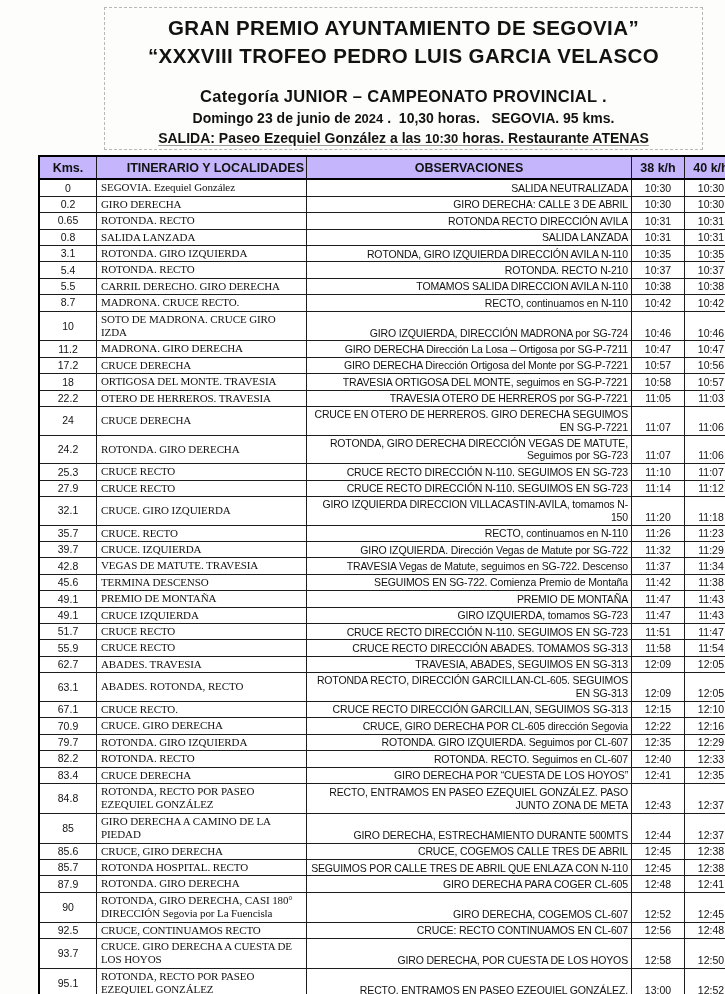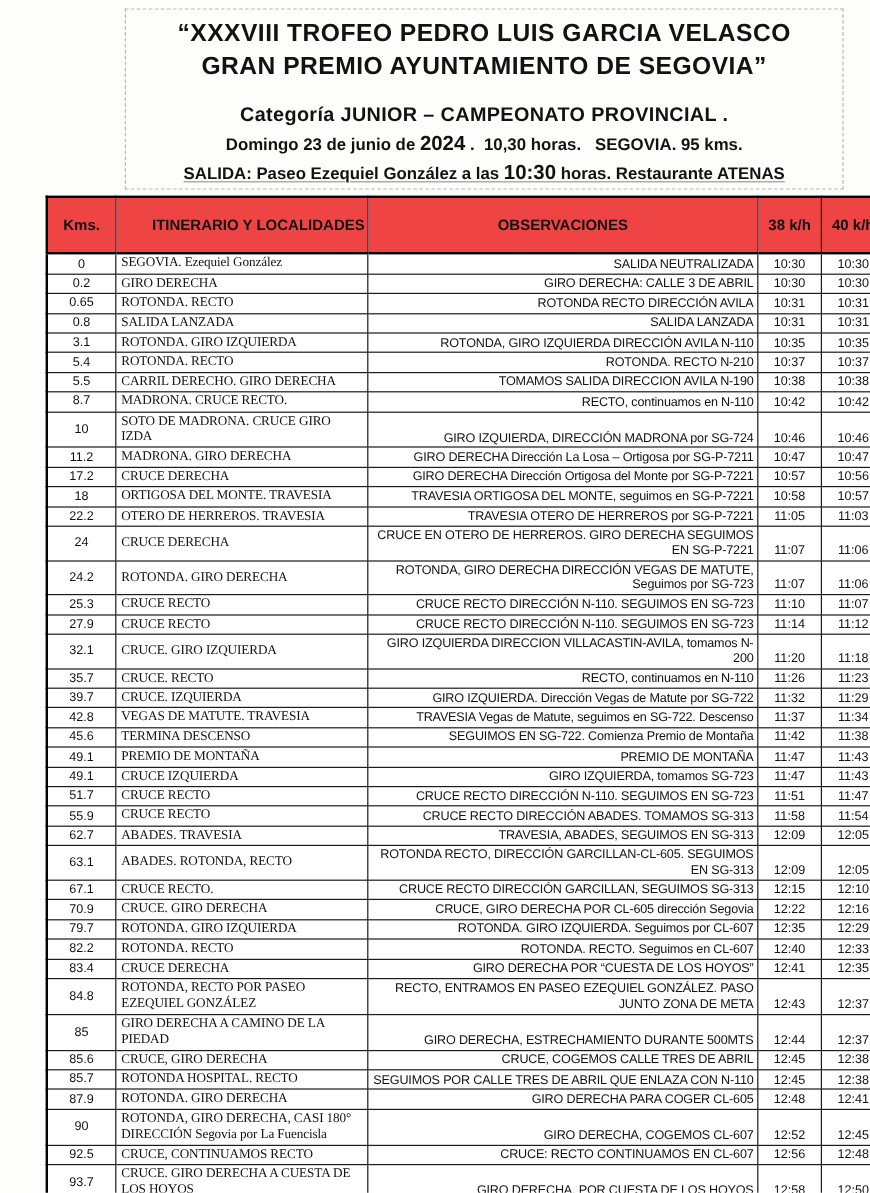--- a/index.html
+++ b/index.html
@@ -13,38 +13,38 @@
   
   .title-block{
     margin:7px 22px 5px 104px;
     border:1px dashed #b8b8b4;
     padding:6px 4px 3px;
     text-align:center;
   }
   .t1{font-size:20.5px;font-weight:bold;letter-spacing:.4px;line-height:1.35;}
   .t2{font-size:16.5px;font-weight:bold;margin-top:18px;letter-spacing:.3px;}
   .t3{font-size:14px;font-weight:bold;margin-top:4px;}
-  .t3 .big{font-size:17px;}
+  .t3 .big{font-size:13px;}
   .t3.underlined{text-decoration:underline;text-decoration-color:#9a9a96;text-underline-offset:2px;}
 
   
   table.route-table{
     border-collapse:collapse;table-layout:fixed;
     margin-left:38px;width:674px;
     border:2px solid #000;
   }
   .route-table th,.route-table td{
     border:1px solid #1c1c1c;
     overflow:hidden;
   }
   .route-table thead th{
     font-size:12.5px;font-weight:bold;
-    padding:14px 2px;height:17px;
+    padding:2px 2px;height:17px;
     border-bottom:2px solid #000;
-    background:#ef4444;
+    background:#c4b5fd;
   }
   th.c-km{width:52px;text-align:center;}
   th.c-itin{width:205px;text-align:right;padding-left:4px;}
   th.c-obs{width:320px;text-align:center;}
   th.c-t38,th.c-t40{width:48px;text-align:center;}
 
   .route-table td{
     font-size:10.5px;line-height:1.22;
     padding:1px 3px;background:#fff;
   }
@@ -55,22 +55,22 @@
   }
   td.c-obs{vertical-align:bottom;padding-left:4px;letter-spacing:-0.15px;text-align:right;}
   td.c-t38,td.c-t40{text-align:center;vertical-align:bottom;}
 </style>
 </head>
 <body>
 
 <div class="page">
 
   <header class="title-block">
+    <div class="t1">GRAN PREMIO AYUNTAMIENTO DE SEGOVIA”</div>
     <div class="t1">“XXXVIII TROFEO PEDRO LUIS GARCIA VELASCO</div>
-    <div class="t1">GRAN PREMIO AYUNTAMIENTO DE SEGOVIA”</div>
     <div class="t2">Categoría JUNIOR – CAMPEONATO PROVINCIAL .</div>
     <div class="t3"><span>Domingo 23 de junio de </span><span class="big">2024</span><span> .&nbsp; 10,30 horas.&nbsp;&nbsp; SEGOVIA. 95 kms.</span></div>
     <div class="t3 underlined"><span>SALIDA: Paseo Ezequiel González a las </span><span class="big">10:30</span><span> horas. Restaurante ATENAS</span></div>
   </header>
 
   <table class="route-table">
     <thead>
       <tr>
         <th class="c-km">Kms.</th>
         <th class="c-itin">ITINERARIO Y LOCALIDADES</th>
@@ -118,21 +118,21 @@
         <tr>
     <td class="c-km">5.4</td>
     <td class="c-itin">ROTONDA. RECTO</td>
     <td class="c-obs">ROTONDA. RECTO N-210</td>
     <td class="c-t38">10:37</td>
     <td class="c-t40">10:37</td>
   </tr>
         <tr>
     <td class="c-km">5.5</td>
     <td class="c-itin">CARRIL DERECHO. GIRO DERECHA</td>
-    <td class="c-obs">TOMAMOS SALIDA DIRECCION AVILA N-190</td>
+    <td class="c-obs">TOMAMOS SALIDA DIRECCION AVILA N-110</td>
     <td class="c-t38">10:38</td>
     <td class="c-t40">10:38</td>
   </tr>
         <tr>
     <td class="c-km">8.7</td>
     <td class="c-itin">MADRONA. CRUCE RECTO.</td>
     <td class="c-obs">RECTO, continuamos en N-110</td>
     <td class="c-t38">10:42</td>
     <td class="c-t40">10:42</td>
   </tr>
@@ -195,21 +195,21 @@
         <tr>
     <td class="c-km">27.9</td>
     <td class="c-itin">CRUCE RECTO</td>
     <td class="c-obs">CRUCE RECTO DIRECCIÓN N-110. SEGUIMOS EN SG-723</td>
     <td class="c-t38">11:14</td>
     <td class="c-t40">11:12</td>
   </tr>
         <tr>
     <td class="c-km">32.1</td>
     <td class="c-itin">CRUCE. GIRO IZQUIERDA</td>
-    <td class="c-obs">GIRO IZQUIERDA DIRECCION VILLACASTIN-AVILA, tomamos N-200</td>
+    <td class="c-obs">GIRO IZQUIERDA DIRECCION VILLACASTIN-AVILA, tomamos N-150</td>
     <td class="c-t38">11:20</td>
     <td class="c-t40">11:18</td>
   </tr>
         <tr>
     <td class="c-km">35.7</td>
     <td class="c-itin">CRUCE. RECTO</td>
     <td class="c-obs">RECTO, continuamos en N-110</td>
     <td class="c-t38">11:26</td>
     <td class="c-t40">11:23</td>
   </tr>

